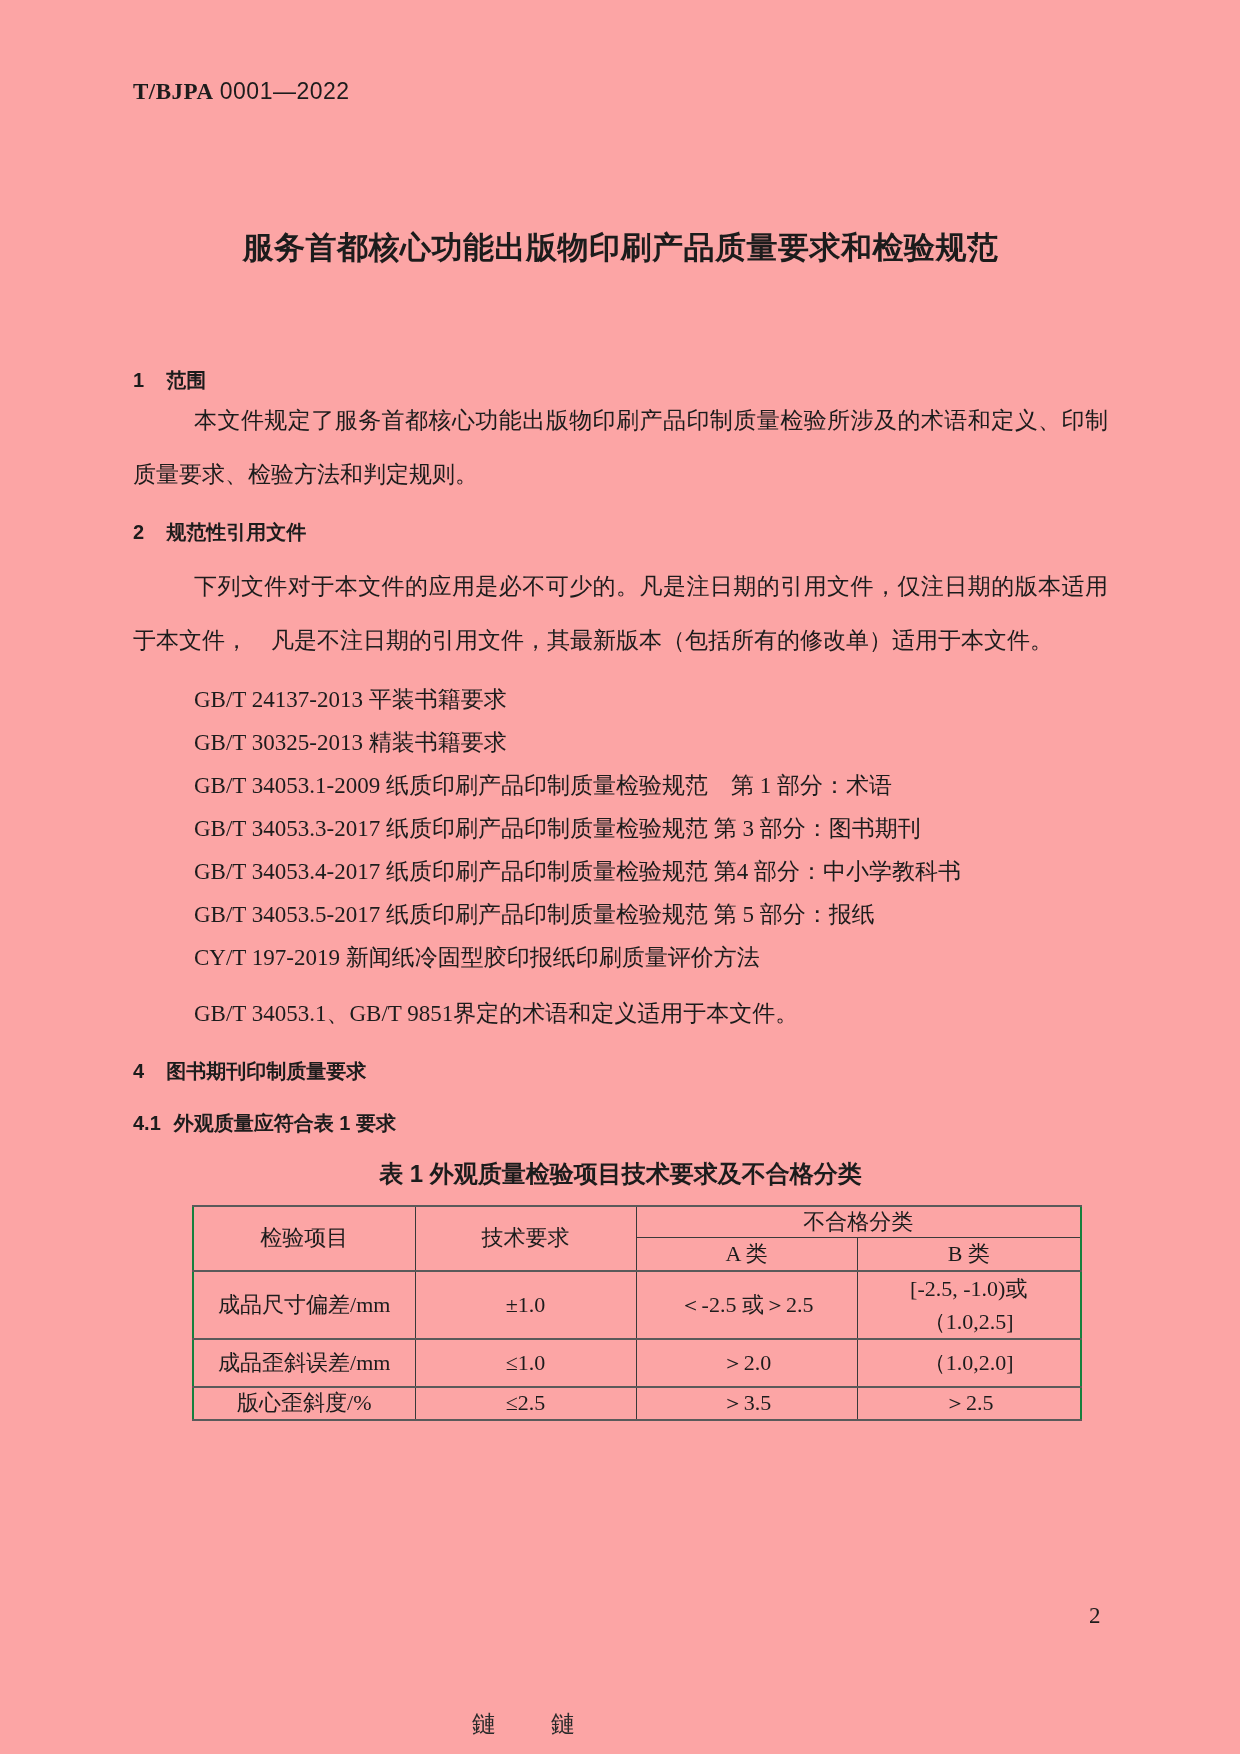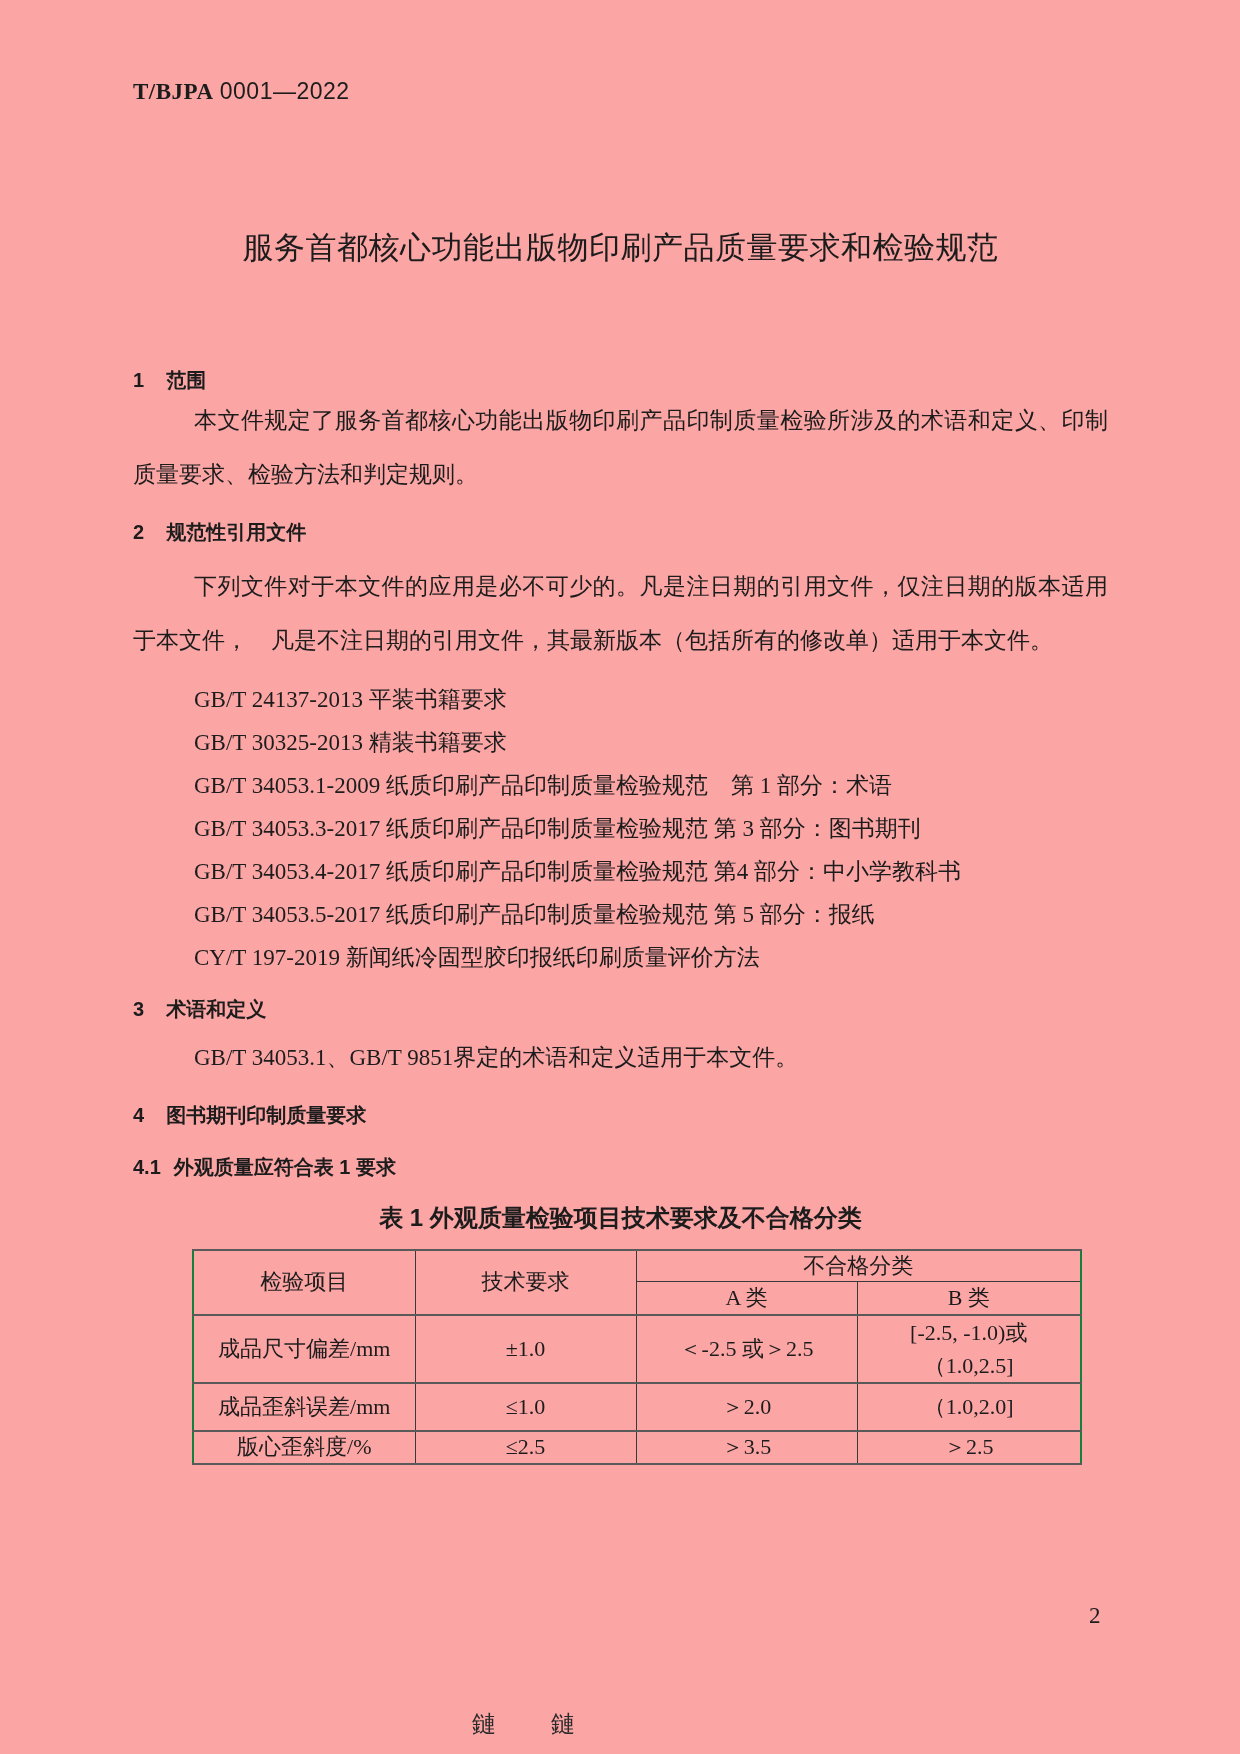--- a/index.html
+++ b/index.html
@@ -24,21 +24,21 @@
     margin-top: 78px;
     font-size: 23px;
     letter-spacing: 0.5px;
   }
   .doc-header .code { font-weight: bold; }
   .doc-header .num { font-family: "Liberation Sans", "DejaVu Sans", sans-serif; font-weight: 500; }
   .doc-title {
     margin-top: 122px;
     text-align: center;
     font-family: "Liberation Sans", "DejaVu Sans", sans-serif;
-    font-weight: normal;
+    font-weight: bold;
     font-size: 31px;
     letter-spacing: 0.5px;
   }
   .sec-heading {
     font-family: "Liberation Sans", "DejaVu Sans", sans-serif;
     font-weight: bold;
     font-size: 20px;
     line-height: 28px;
   }
   .sec-heading .sec-num { display: inline-block; margin-right: 22px; }
@@ -140,23 +140,20 @@
     <div class="ref-list">
       <div class="ref-line">GB/T 24137-2013 平装书籍要求</div>
       <div class="ref-line">GB/T 30325-2013 精装书籍要求</div>
       <div class="ref-line">GB/T 34053.1-2009 纸质印刷产品印制质量检验规范　第 1 部分：术语</div>
       <div class="ref-line">GB/T 34053.3-2017 纸质印刷产品印制质量检验规范 第 3 部分：图书期刊</div>
       <div class="ref-line">GB/T 34053.4-2017 纸质印刷产品印制质量检验规范 第4 部分：中小学教科书</div>
       <div class="ref-line">GB/T 34053.5-2017 纸质印刷产品印制质量检验规范 第 5 部分：报纸</div>
       <div class="ref-line">CY/T 197-2019 新闻纸冷固型胶印报纸印刷质量评价方法</div>
     </div>
 
-    <div class="sec-heading h-s3">
-      <span class="sec-num">3</span><span>术语和定义</span>
-    </div>
     <p class="para s3-para">GB/T 34053.1、GB/T 9851界定的术语和定义适用于本文件。</p>
 
     <div class="sec-heading h-s4">
       <span class="sec-num">4</span><span>图书期刊印制质量要求</span>
     </div>
 
     <div class="sec-heading h-s41">
       <span class="sub-num">4.1</span><span>外观质量应符合表 1 要求</span>
     </div>
 

